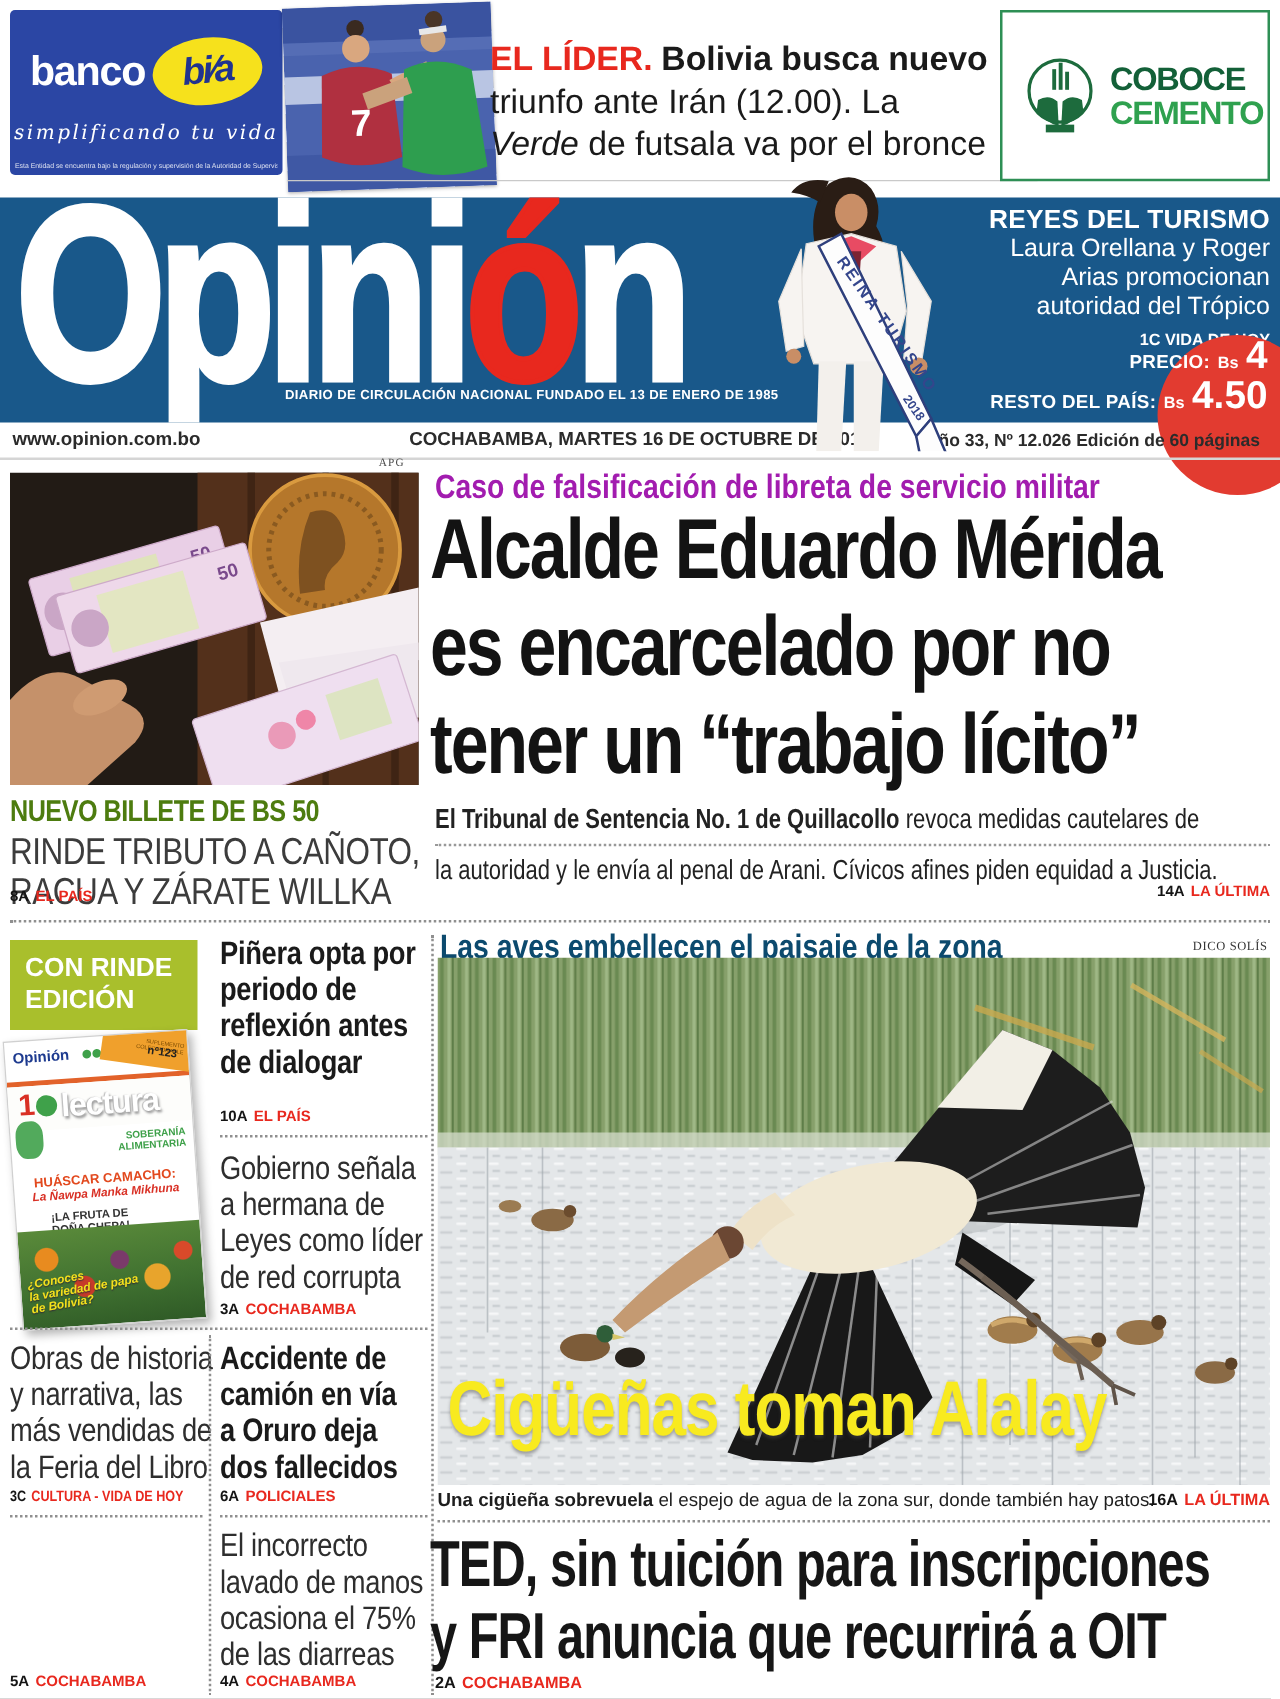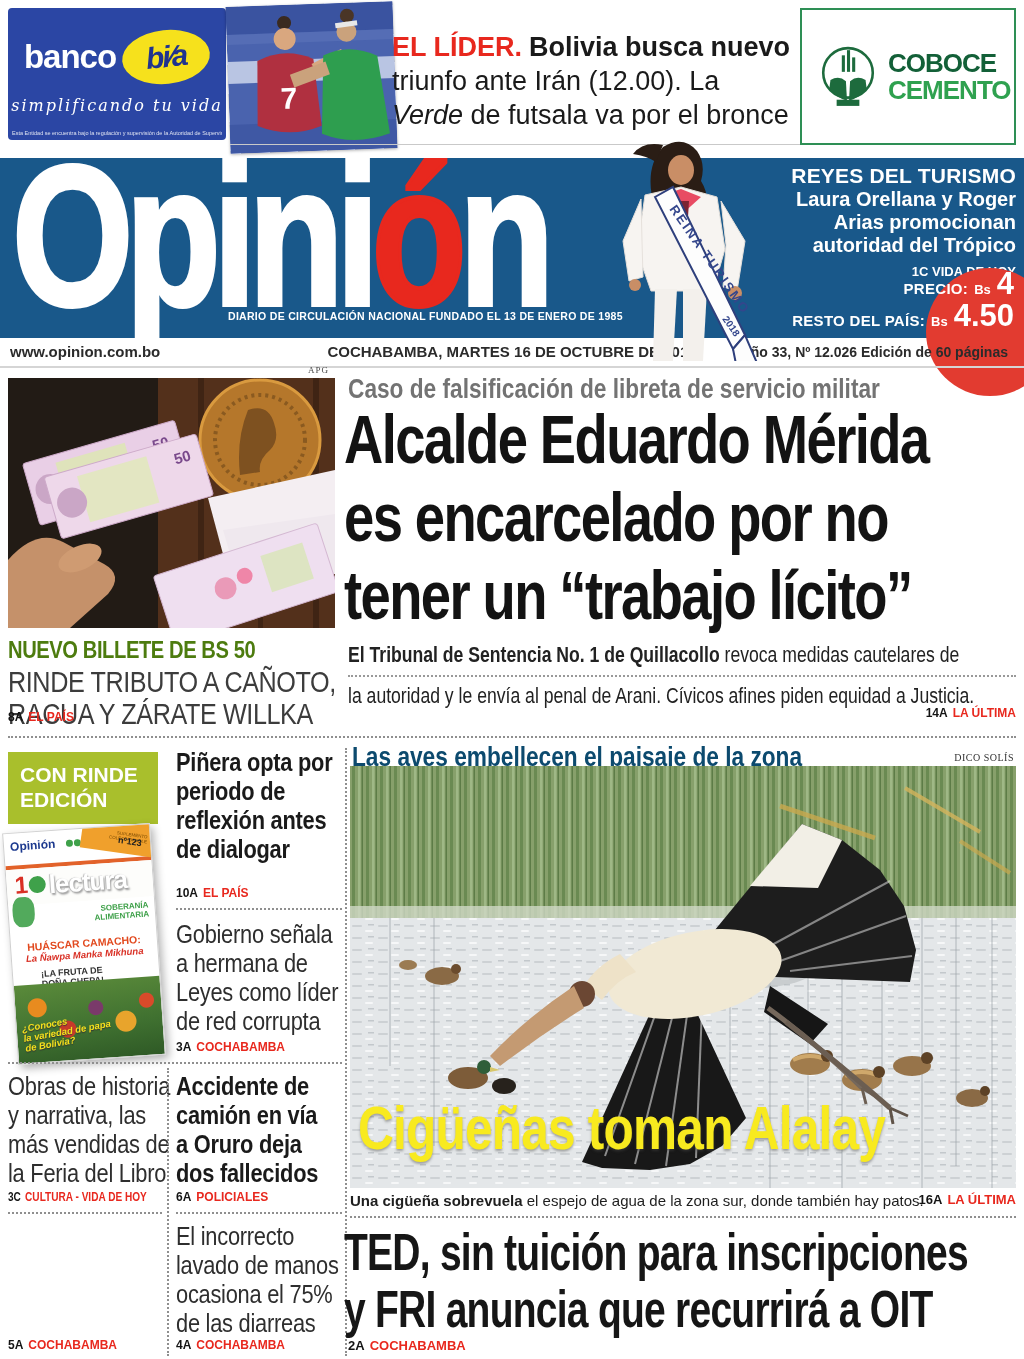--- a/index.html
+++ b/index.html
@@ -30,42 +30,42 @@
   #coboce .t .c1{color:#136038}
   #coboce .t .c2{color:#2fa14f}
   
   #mast{left:0;top:158px;width:1024px;height:180px;background:#19588a}
   #logoclip{position:absolute;left:0;top:0;width:600px;height:180px;overflow:hidden}
   #logo{position:absolute;left:12px;top:-22px;font-size:200px;font-weight:800;line-height:1;letter-spacing:-10px;color:#fff;-webkit-text-stroke:4px #fff}
   #logo .acc{color:#e8281e;-webkit-text-stroke:4px #e8281e}
   #founding{position:absolute;left:228px;top:152px;color:#fff;font-size:10.5px;font-weight:700;letter-spacing:.3px}
   #reyes{position:absolute;right:8px;top:6px;text-align:right;color:#fff}
   #reyes .t{font-size:21px;font-weight:800;letter-spacing:.2px}
-  #reyes .l{font-size:20px;line-height:23px;font-weight:700}
+  #reyes .l{font-size:20px;line-height:23px;font-weight:400}
   #reyes .p{font-size:13px;font-weight:800;margin-top:7px}
   #pricecircle{position:absolute;right:-30px;top:110px;width:128px;height:128px;border-radius:50%;background:#e23b30}
   .prow{position:absolute;right:10px;display:flex;align-items:baseline;gap:6px;color:#fff;white-space:nowrap}
   .prow .lab{font-size:15px;font-weight:600;letter-spacing:.3px}
   .prow .cur{font-size:13px;font-weight:600}
   .prow .val{font-size:31px;font-weight:800}
   #prow1{top:108px} #prow2{top:140px}
   
   #dateline{left:0;top:338px;width:1024px;height:26px;color:#2b2b2b}
   #dl-left{position:absolute;left:10px;top:5px;font-size:15px;font-weight:700}
   #dl-center{position:absolute;left:0;right:0;top:5px;text-align:center;font-size:15px;font-weight:700}
   #dl-right{position:absolute;right:16px;top:6px;font-size:14px;font-weight:700}
   #dlrule{left:0;top:366px;width:1024px;height:2px;background:#d5d5d5}
   
-  #apg{left:308px;top:365px;width:40px;font-family:"Liberation Serif",serif;font-size:9px;color:#4a4a4a;letter-spacing:1px}
+  #apg{left:284px;top:365px;width:40px;text-align:right;font-family:"Liberation Serif",serif;font-size:9px;color:#4a4a4a;letter-spacing:1px}
   #moneyph{left:8px;top:378px;width:327px;height:250px}
   #moneytitle{left:8px;top:634px;width:345px;line-height:32px}
   #moneytitle .l1{font-size:24px;font-weight:800;color:#4d7c0f;letter-spacing:-.5px}
   #moneytitle .l2{font-size:30px;font-weight:400;color:#3c3c3c;letter-spacing:-.5px}
   #moneytag{left:8px;top:710px}
-  #leadkick{left:348px;top:374px;font-size:27px;font-weight:800;color:#737373}
+  #leadkick{left:348px;top:374px;font-size:27px;font-weight:800;color:#a21caf}
   #leadhead{left:344px;top:400px;color:#131313;font-weight:800;font-size:68px;line-height:78px;letter-spacing:-2px}
   #deck{left:348px;top:642px;width:668px;font-size:22px;color:#222}
   #deck .l1{padding-bottom:7px;border-bottom:2px dotted #999}
   #deck .l2{padding-top:6px}
   #deck .db{font-weight:800}
   #leadtag{right:8px;top:706px}
   #sep1{left:8px;top:736px;width:1008px}
   
   #supbox{left:8px;top:752px;width:150px;height:72px;background:#a9bf2c;color:#fff;padding:10px 0 0 12px;line-height:25px}
   #supbox .a{font-size:21px;font-weight:600}

